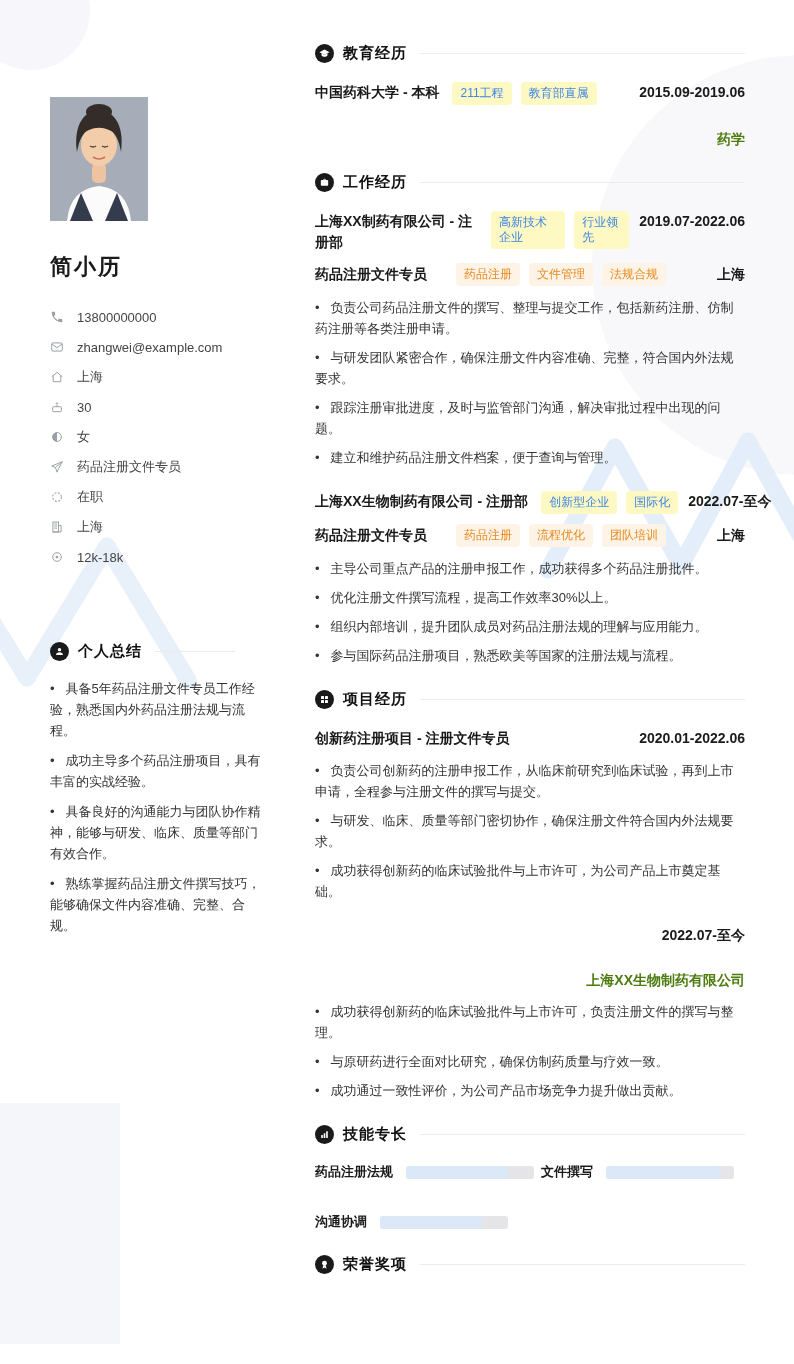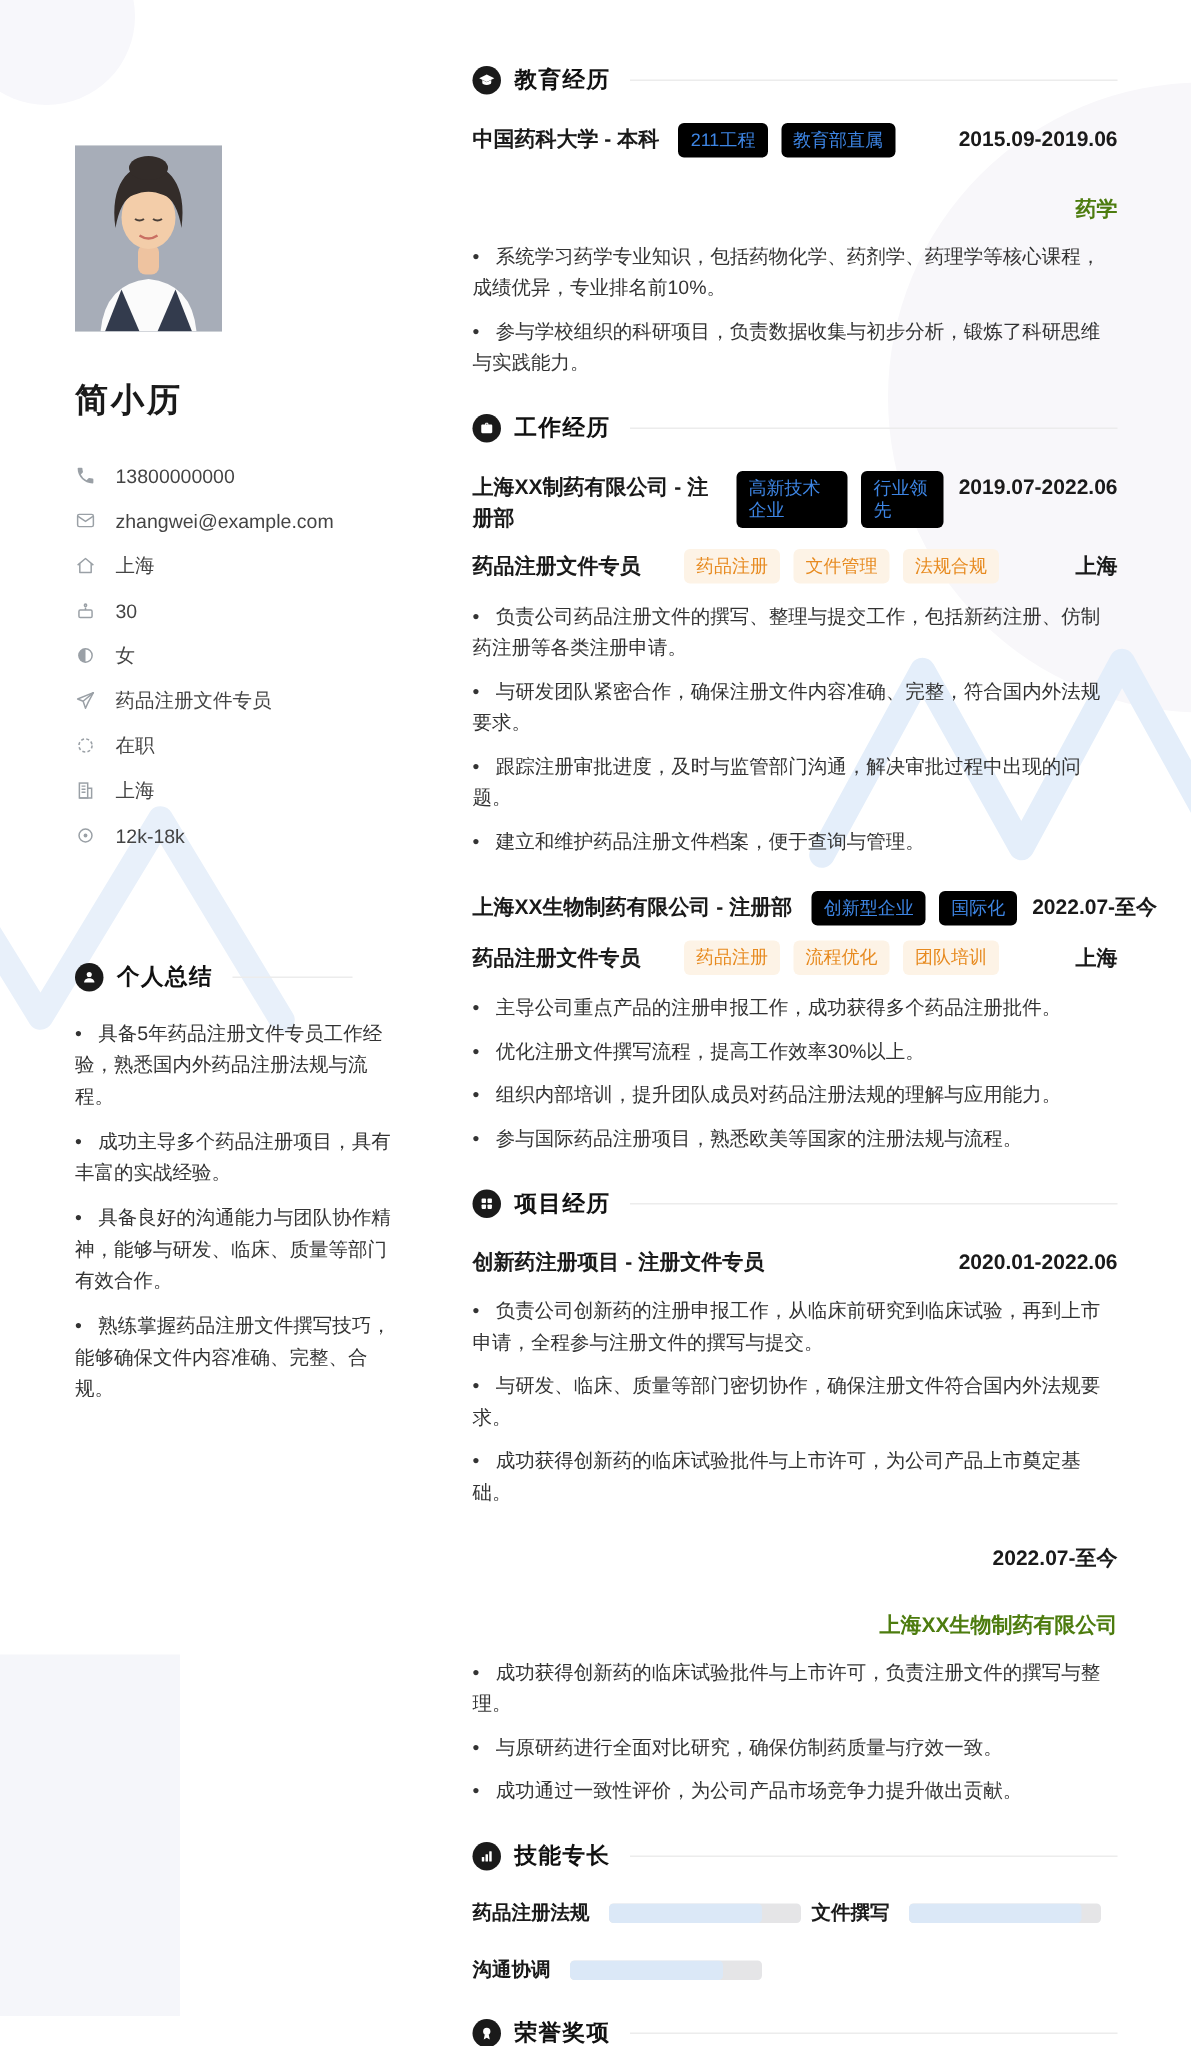--- a/index.html
+++ b/index.html
@@ -43,32 +43,32 @@
   
   .main section { margin-bottom:23px; }
   .main .sec-head { margin-bottom:19px; }
   .entry + .entry { margin-top:23px; }
   .entry-head { display:flex; align-items:flex-start; }
   .eh-title { font-size:14px; font-weight:bold; color:#1a1a1a; line-height:21px; white-space:nowrap; }
   .eh-title.wrap { white-space:normal; width:163px; flex:0 0 163px; }
   .eh-tags { display:flex; gap:9px; margin-left:13px; align-items:flex-start; }
   .eh-date { margin-left:auto; font-size:14px; font-weight:bold; color:#1a1a1a; white-space:nowrap; line-height:21px; padding-left:10px; }
   .tag { font-size:12px; line-height:15px; padding:4px 8px; border-radius:4px; white-space:nowrap; }
-  .tag-blue   { background:#000000; color:#3d85e4; }
+  .tag-blue   { background:#fef9c3; color:#3d85e4; }
   .tag-orange { background:#fdf3e6; color:#e78a1f; }
   .tag.wrap1 { white-space:normal; word-break:break-all; max-width:84px; }
   .tag.wrap2 { white-space:normal; word-break:break-all; max-width:58px; }
   .pos-row { display:flex; align-items:center; margin-top:10px; }
   .pos-title { font-size:14px; font-weight:bold; color:#1a1a1a; white-space:nowrap; }
   .pos-tags { display:flex; gap:9px; margin-left:29px; }
   .pos-loc { margin-left:auto; font-size:14px; font-weight:bold; color:#1a1a1a; }
   .major, .p-company { margin-top:26px; font-size:14px; font-weight:bold; color:#4d7c0f;text-align:right; }
   .main .blist { margin-top:11px; }
   
-  .skill-grid { display:grid; grid-template-columns:226px 1fr; row-gap:20px; }
+  .skill-grid { display:grid; grid-template-columns:226px 1fr; row-gap:32px; }
   .skill { display:flex; align-items:center; gap:13px; }
   .skill-label { font-size:13px; font-weight:bold; color:#1a1a1a; white-space:nowrap; }
   .bar { width:128px; height:13px; background:#e5e5e7; border-radius:3px; overflow:hidden; }
   .bar-fill { height:100%; background:#dbe8f7; border-radius:3px; }
 </style>
 </head>
 <body>
 
 <div class="deco circle-tl"></div>
 <div class="deco circle-tr"></div>
@@ -220,24 +220,20 @@
     <div class="entry">
       <div class="entry-head">
         <span class="eh-title">中国药科大学 - 本科</span>
         <span class="eh-tags">
           <span class="tag tag-blue">211工程</span>
           <span class="tag tag-blue">教育部直属</span>
         </span>
         <span class="eh-date">2015.09-2019.06</span>
       </div>
       <div class="major">药学</div>
-      <ul class="blist">
-        <li>系统学习药学专业知识，包括药物化学、药剂学、药理学等核心课程，成绩优异，专业排名前10%。</li>
-        <li>参与学校组织的科研项目，负责数据收集与初步分析，锻炼了科研思维与实践能力。</li>
-      </ul>
     </div>
   </section>
 
   <section>
     <div class="sec-head">
       <span class="sec-ic">
         <svg viewBox="0 0 24 24">
             <path d="M9.6 6.4V5.7c0-1 .8-1.8 1.8-1.8h1.2c1 0 1.8.8 1.8 1.8v.7h3.9c.9 0 1.7.8 1.7 1.7v9.4c0 .9-.8 1.7-1.7 1.7H5.7c-.9 0-1.7-.8-1.7-1.7V8.1c0-.9.8-1.7 1.7-1.7h3.9zm1.5 0h1.8v-.9h-1.8v.9z" fill="#fff"></path>
           </svg>
       </span>

